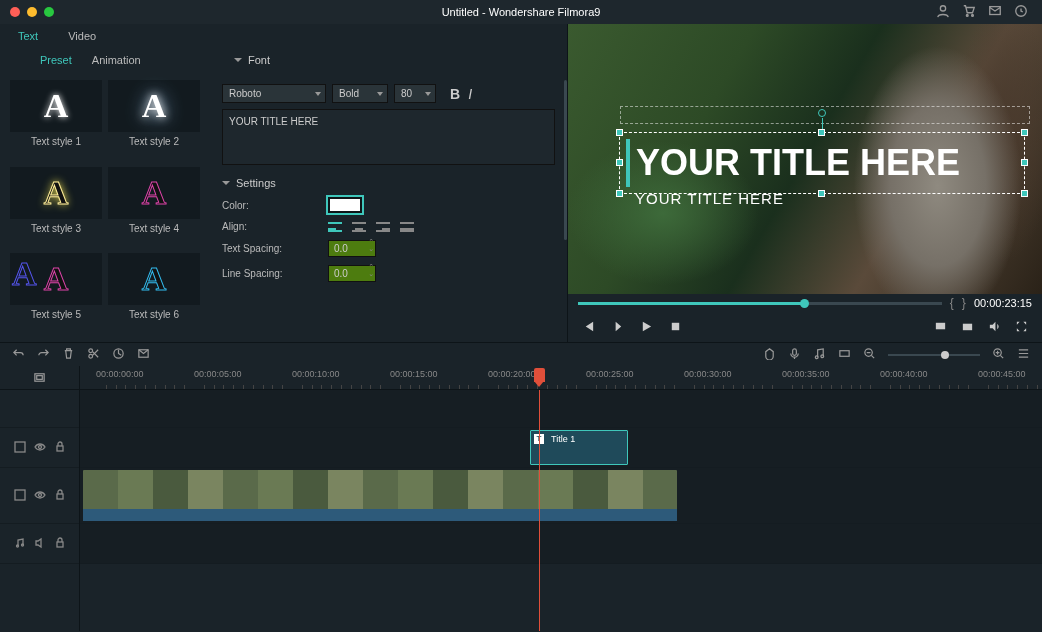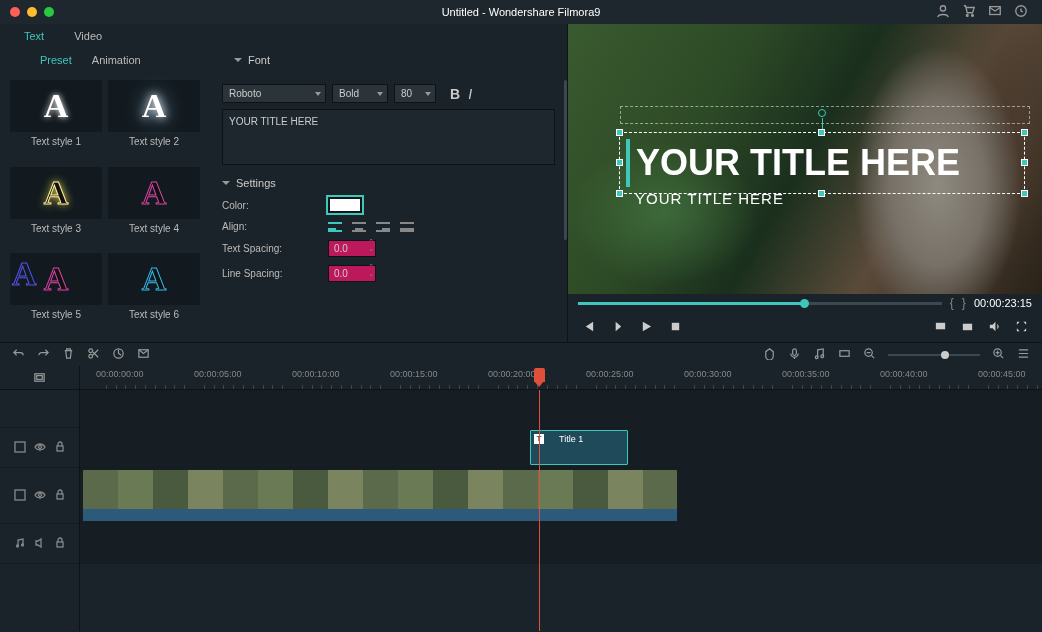--- a/index.html
+++ b/index.html
@@ -6,21 +6,21 @@
 body { background:#1a2329; color:#bbb; font-size:11px; width:1042px; height:632px; overflow:hidden; }
 .titlebar { height:24px; background:#1e272d; display:flex; align-items:center; position:relative; }
 .traffic { display:flex; gap:7px; margin-left:10px; }
 .dot { width:10px; height:10px; border-radius:50%; }
 .dot.r { background:#ff5f57; } .dot.y { background:#febc2e; } .dot.g { background:#28c840; }
 .titlebar .title { position:absolute; left:50%; transform:translateX(-50%); color:#fff; font-size:11px; }
 .titlebar .right { margin-left:auto; display:flex; gap:12px; margin-right:14px; color:#999; }
 .titlebar .right svg { width:14px; height:14px; fill:none; stroke:#999; stroke-width:1.5; }
 .main { height:318px; display:flex; }
 .left-col { width:568px; display:flex; flex-direction:column; border-right:1px solid #0d1418; }
-.tabs1 { height:24px; display:flex; align-items:center; gap:30px; padding-left:24px; }
+.tabs1 { height:24px; display:flex; align-items:center; gap:30px; padding-left:18px; }
 .tabs1 span { font-size:11px; cursor:pointer; }
 .tabs1 .active { color:#3fc7bb; }
 .subrow { height:24px; display:flex; align-items:center; }
 .tabs2 { display:flex; gap:20px; padding-left:40px; width:210px; }
 .tabs2 span { font-size:11px; cursor:pointer; }
 .tabs2 .active { color:#3fc7bb; }
 .acc-hdr { display:flex; align-items:center; gap:6px; padding-left:24px; font-size:11px; color:#ccc; }
 .acc-hdr svg { width:8px; height:8px; fill:#999; }
 .presets { width:210px; padding:8px 10px; display:grid; grid-template-columns:1fr 1fr; gap:6px; }
 .preset { text-align:center; }
@@ -44,21 +44,21 @@
 .bi .b { font-weight:bold; } .bi .i { font-style:italic; }
 .textarea { background:#1e272d; border:1px solid #111; color:#ccc; font-size:10px; padding:6px; width:100%; height:56px; resize:none; }
 .setrow { display:flex; align-items:center; margin:8px 0; gap:10px; }
 .setrow .lbl { width:96px; font-size:10px; }
 .colorswatch { width:34px; height:16px; background:#fff; border:2px solid #0f1518; outline:2px solid #3fc7bb; }
 .alignbtns { display:flex; gap:10px; }
 .alignbtns span { width:14px; height:10px; display:inline-block; border-top:2px solid #888; border-bottom:2px solid #888; position:relative; }
 .alignbtns span::after { content:''; position:absolute; top:4px; height:2px; background:#888; }
 .alignbtns .al::after { left:0; width:8px; } .alignbtns .ac::after { left:3px; width:8px; } .alignbtns .ar::after { right:0; width:8px; } .alignbtns .aj::after { left:0; width:14px; }
 .alignbtns .active { border-color:#3fc7bb; } .alignbtns .active::after { background:#3fc7bb; }
-.numinput { background:#be185d; border:1px solid #111; color:#ccc; font-size:10px; padding:2px 14px 2px 5px; width:48px; }
+.numinput { background:#4d7c0f; border:1px solid #111; color:#ccc; font-size:10px; padding:2px 14px 2px 5px; width:48px; }
 .spin { position:relative; display:inline-block; }
 .spin::after { content:'⌃\A⌄'; white-space:pre; position:absolute; right:2px; top:-2px; font-size:7px; line-height:7px; color:#888; }
 .posbtns { display:flex; gap:6px; color:#ccc; font-size:10px; }
 .btnrow { height:34px; display:flex; align-items:center; padding:0 12px 0 10px; }
 .btn { background:#3fc7bb; color:#1a2329; font-size:10px; padding:5px 10px; border:none; cursor:pointer; }
 .btn.ghost { background:#3a4850; color:#ddd; margin-right:6px; }
 .right-col { flex:1; display:flex; flex-direction:column; background:#000; position:relative; }
 .preview { flex:1; position:relative; overflow:hidden; }
 .preview .bg { position:absolute; inset:0; background:
  radial-gradient(120px 200px at 78% 60%, #8f8a80 0%, #767067 40%, transparent 70%),
@@ -103,21 +103,21 @@
 .trow { height:40px; border-bottom:1px solid #141c21; display:flex; align-items:center; justify-content:center; gap:8px; }
 .trow.tall { height:56px; }
 .trow svg { width:12px; height:12px; fill:none; stroke:#888; stroke-width:1.3; }
 .tracks .lanes { flex:1; position:relative; }
 .lane { position:absolute; left:0; right:0; background:#161e23; border-bottom:1px solid #141c21; }
 .lane.text { top:38px; height:40px; }
 .lane.video { top:78px; height:56px; }
 .lane.audio { top:134px; height:40px; }
 .lane.spacer { top:0; height:38px; }
 .clip { position:absolute; top:4px; bottom:4px; border-radius:1px; }
-.clip.title { left:450px; width:98px; background:#1f4a5a; border:1px solid #3fc7bb; top:2px; bottom:2px;padding-left:8px; }
+.clip.title { left:450px; width:98px; background:#1f4a5a; border:1px solid #3fc7bb; top:2px; bottom:2px; }
 .clip.title .lbl { color:#fff; font-size:9px; padding:3px 4px; }
 .clip.title .t { position:absolute; left:3px; top:3px; width:10px; height:10px; background:#fff; color:#1f4a5a; font-size:8px; text-align:center; line-height:10px; font-weight:bold; }
 .clip.vid { left:3px; width:594px; top:2px; bottom:2px;
  background:repeating-linear-gradient(90deg,#5a6a4a 0 35px,#6a7a54 35px 70px,#4a5a3e 70px 105px,#7a8560 105px 140px);
  background-size:140px 100%;
 }
 .clip.vid::after { content:''; position:absolute; left:0; right:0; bottom:0; height:12px; background:#2d5a7a; }
 .playhead { position:absolute; top:0; bottom:0; width:1px; background:#e04f3a; left:459px; z-index:5; }
 .playhead .head { position:absolute; top:-22px; left:-5px; width:11px; height:14px; background:#e04f3a; border-radius:2px 2px 0 0; }
 .playhead .head::after { content:''; position:absolute; bottom:-5px; left:0; border-left:5.5px solid transparent; border-right:5.5px solid transparent; border-top:6px solid #e04f3a; }

